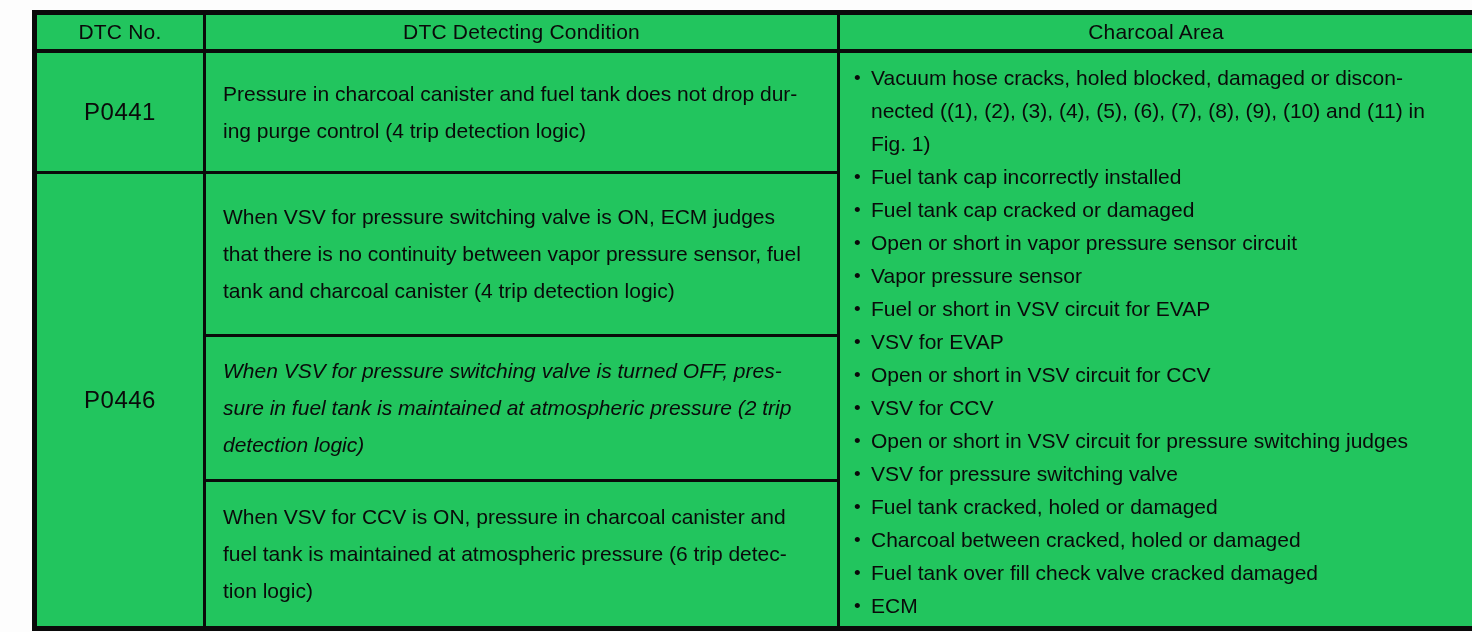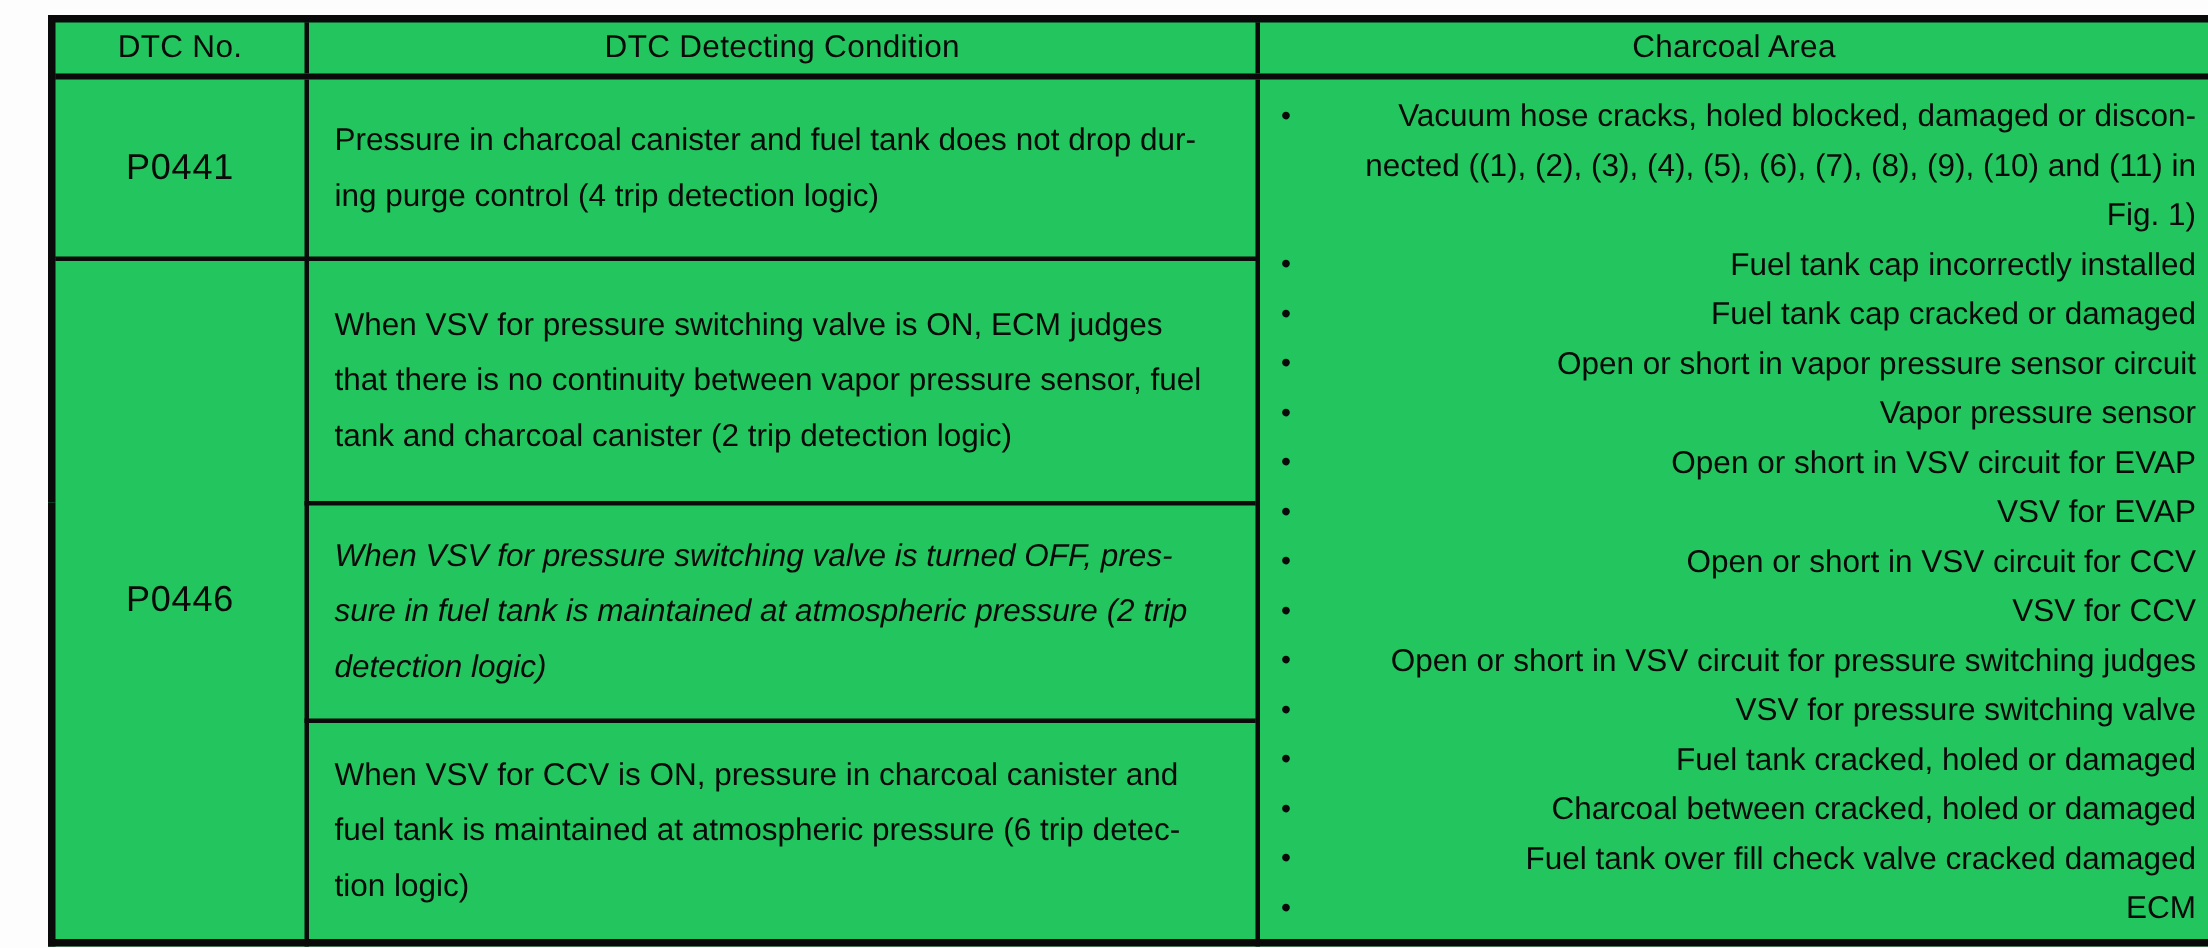--- a/index.html
+++ b/index.html
@@ -67,21 +67,21 @@
     line-height: 33px;
     padding-left: 17px;
   }
   ul.trouble-list li .bullet {
     position: absolute;
     left: 0;
     top: 0;
     line-height: 33px;
     font-size: 19px;
   }
-  ul.trouble-list li .item-text { white-space: pre-line; display: block; text-align: right; }
+  ul.trouble-list li .item-text { white-space: pre-line; display: block; }
 </style>
 </head>
 <body>
 
 <div class="page">
   <table class="dtc-table">
     <colgroup>
       <col class="c-dtc">
       <col class="c-cond">
       <col class="c-trbl">
@@ -118,21 +118,21 @@
               <li>
               <span class="bullet">•</span>
               <span class="item-text">Open or short in vapor pressure sensor circuit</span>
             </li>
               <li>
               <span class="bullet">•</span>
               <span class="item-text">Vapor pressure sensor</span>
             </li>
               <li>
               <span class="bullet">•</span>
-              <span class="item-text">Open or short in VSV circuit for EVAP</span>
+              <span class="item-text">Fuel or short in VSV circuit for EVAP</span>
             </li>
               <li>
               <span class="bullet">•</span>
               <span class="item-text">VSV for EVAP</span>
             </li>
               <li>
               <span class="bullet">•</span>
               <span class="item-text">Open or short in VSV circuit for CCV</span>
             </li>
               <li>
@@ -165,21 +165,21 @@
             </li>
             </ul>
         </td>
       </tr>
 
       <tr style="height:155px;">
         <td class="dtc-cell" rowspan="3">P0446</td>
         <td class="cond-cell">
           <span class="cond-text">When VSV for pressure switching valve is ON, ECM judges
 that there is no continuity between vapor pressure sensor, fuel
-tank and charcoal canister (2 trip detection logic)</span>
+tank and charcoal canister (4 trip detection logic)</span>
         </td>
       </tr>
 
       <tr style="height:145px;font-style:italic;">
         <td class="cond-cell">
           <span class="cond-text">When VSV for pressure switching valve is turned OFF, pres-
 sure in fuel tank is maintained at atmospheric pressure (2 trip
 detection logic)</span>
         </td>
       </tr>

